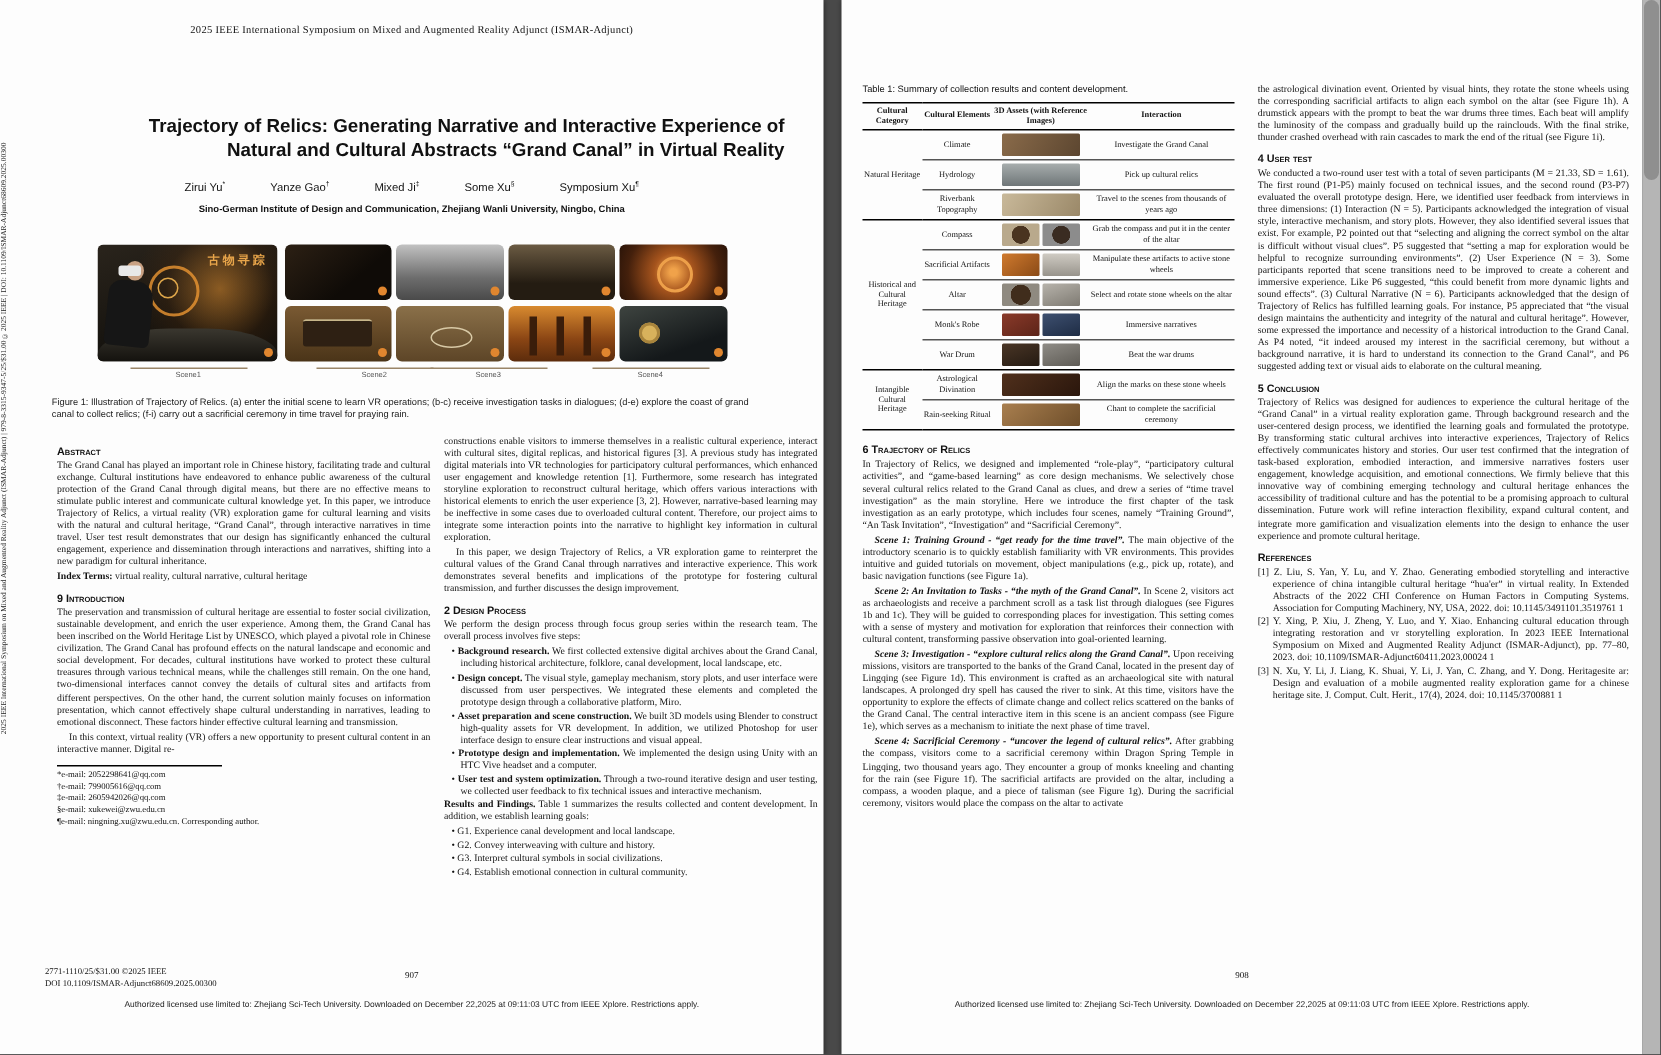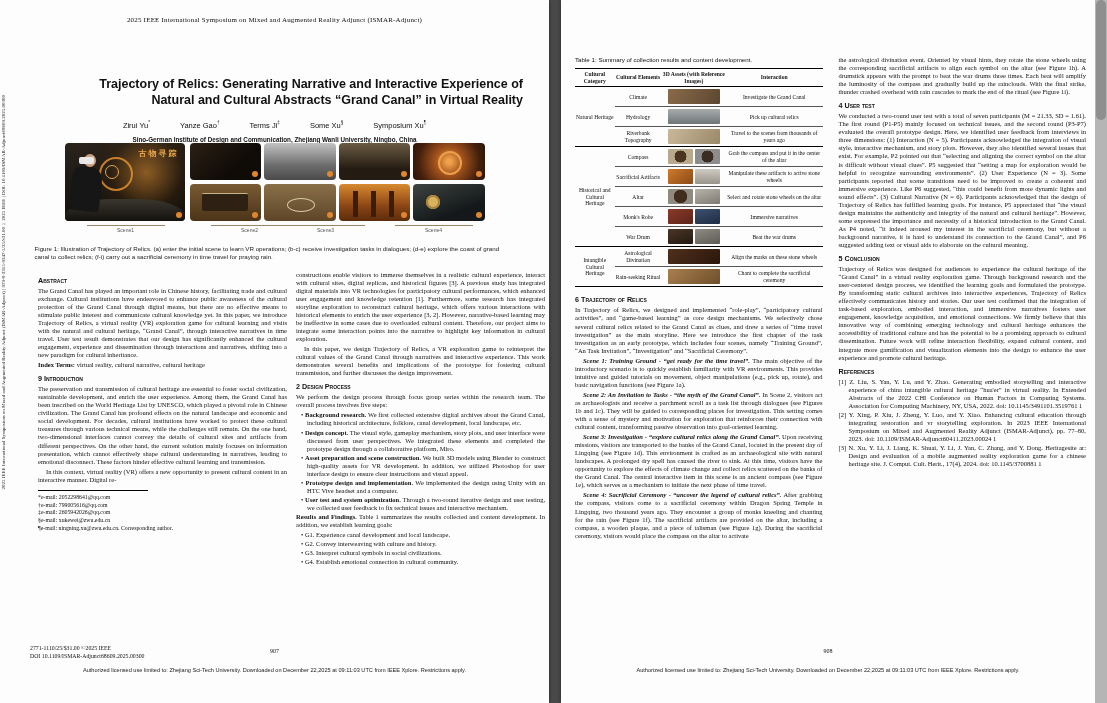--- a/index.html
+++ b/index.html
@@ -15,21 +15,21 @@
   .runhead{margin-top:16px;text-align:center;font-size:7px;letter-spacing:.2px;}
   .sidebar-rot{position:absolute;left:1px;top:95px;writing-mode:vertical-rl;transform:rotate(180deg);
                font-size:5px;color:#222;white-space:nowrap;font-family:"Liberation Serif",serif;}
   .title{margin:52px 26px 0 40px;text-align:right;font:bold 12.5px/1.3 "Liberation Sans",sans-serif;}
   .authors{margin-top:11px;display:flex;justify-content:center;gap:30px;
            font:7.5px "Liberation Sans",sans-serif;}
   .authors sup{font-size:4.5px;}
   .affil{margin-top:7px;text-align:center;font:bold 6.3px "Liberation Sans",sans-serif;}
 
   
-  .fig{margin:0 auto 0;width:420px;}
+  .fig{margin:20px auto 0;width:420px;}
   .figrow{display:flex;gap:5px;}
   .photo{width:120px;height:78px;position:relative;border-radius:4px;overflow:hidden;
          background:radial-gradient(circle at 68% 38%,rgba(232,148,50,.55),rgba(90,50,15,.25) 38%,transparent 60%),
                     linear-gradient(160deg,#2a241c,#12100c 70%);}
   .head{position:absolute;left:19px;top:11px;width:12px;height:13px;border-radius:50%;background:#c9a183;}
   .hmd{position:absolute;left:14px;top:14px;width:15px;height:7px;background:#e8e8e8;border-radius:2px;}
   .torso{position:absolute;left:6px;top:24px;width:30px;height:44px;background:#161616;
          border-radius:9px 12px 4px 4px;transform:rotate(6deg);}
   .ringbig{position:absolute;right:52px;top:14px;width:30px;height:30px;border:2px solid rgba(235,150,50,.8);
            border-radius:50%;}
@@ -122,21 +122,21 @@
     <div class="runhead">2025 IEEE International Symposium on Mixed and Augmented Reality Adjunct (ISMAR-Adjunct)</div>
 
     <div class="title">
       <div>Trajectory of Relics: Generating Narrative and Interactive Experience of</div>
       <div>Natural and Cultural Abstracts “Grand Canal” in Virtual Reality</div>
     </div>
 
     <div class="authors">
       <span><span>Zirui Yu</span><sup>*</sup></span>
       <span><span>Yanze Gao</span><sup>†</sup></span>
-      <span><span>Terms Ji</span><sup>‡</sup></span>
+      <span><span>Mixed Ji</span><sup>‡</sup></span>
       <span><span>Some Xu</span><sup>§</sup></span>
       <span><span>Symposium Xu</span><sup>¶</sup></span>
     </div>
     <div class="affil">Sino-German Institute of Design and Communication, Zhejiang Wanli University, Ningbo, China</div>
 
     <div class="fig">
       <div class="figrow">
         <div class="photo">
           <div class="ringbig"></div>
           <div class="ringsm"></div>

